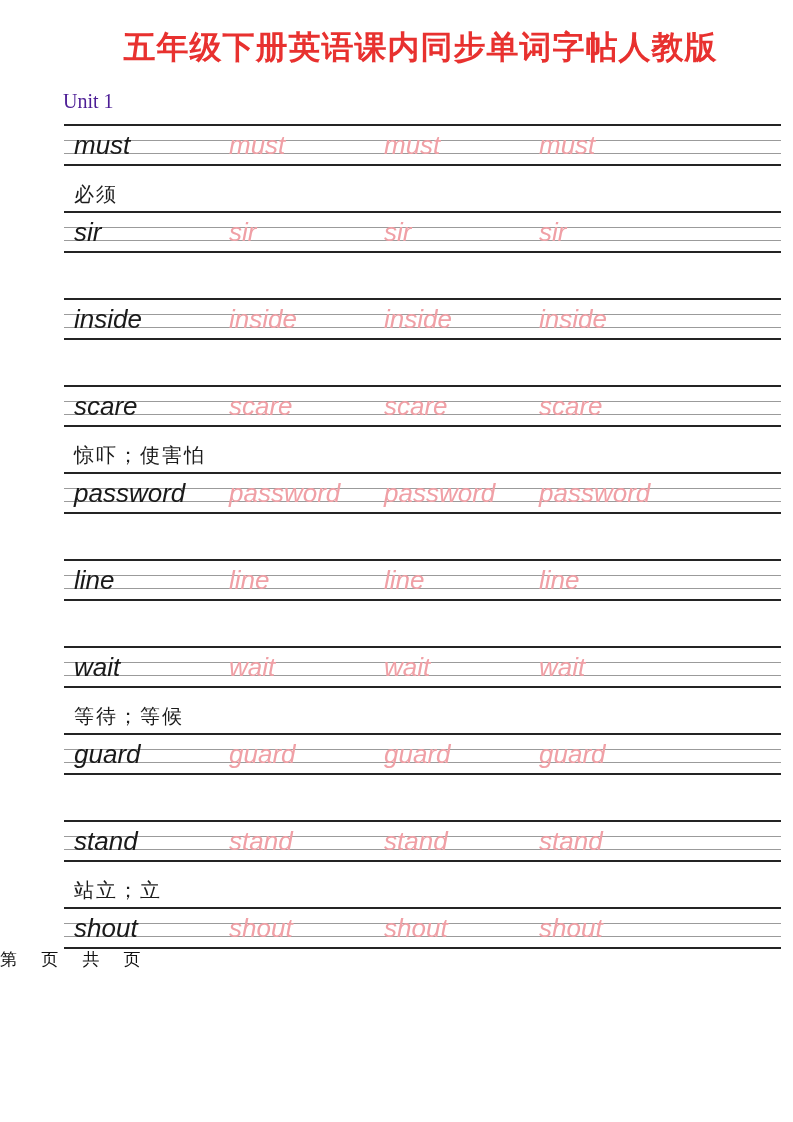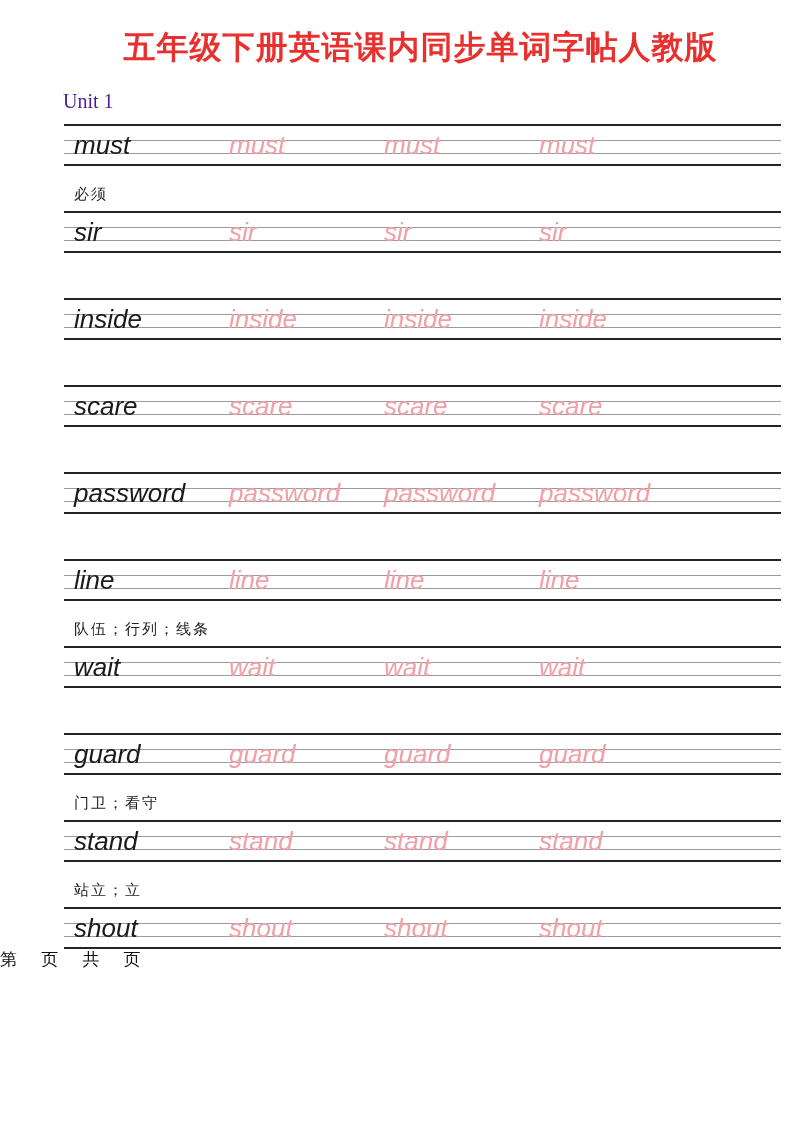--- a/index.html
+++ b/index.html
@@ -53,21 +53,21 @@
     font-family:"Liberation Sans",sans-serif;
   }
   .word{left:10px;color:#1a1a1a;}
   .trace{color:var(--trace-color,#f0a0a6);}
   .trace.t1{left:165px;}
   .trace.t2{left:320px;}
   .trace.t3{left:475px;}
   .meaning{
     margin:17px 0 0 10px;
     font-family:"Liberation Serif",serif;
-    font-size:15px;
+    font-size:20px;
     line-height:23px;
     color:#1c1c1c;
     letter-spacing:2px;
   }
   .footer{
     position:absolute;
     bottom:21px;
     left:0;right:0;
     text-align:left;
     font-size:17px;
@@ -127,20 +127,21 @@
     <div class="guide">
       <div class="gl top"></div>
       <div class="gl m1"></div>
       <div class="gl m2"></div>
       <div class="gl bottom"></div>
       <span class="word">scare</span>
       <span class="trace t1">scare</span>
       <span class="trace t2">scare</span>
       <span class="trace t3">scare</span>
     </div>
+    <div class="meaning">惊吓；使害怕</div>
   </div>
 
   <div class="word-row">
     <div class="guide">
       <div class="gl top"></div>
       <div class="gl m1"></div>
       <div class="gl m2"></div>
       <div class="gl bottom"></div>
       <span class="word">password</span>
       <span class="trace t1">password</span>
@@ -153,48 +154,47 @@
     <div class="guide">
       <div class="gl top"></div>
       <div class="gl m1"></div>
       <div class="gl m2"></div>
       <div class="gl bottom"></div>
       <span class="word">line</span>
       <span class="trace t1">line</span>
       <span class="trace t2">line</span>
       <span class="trace t3">line</span>
     </div>
-    <div class="meaning">队伍；行列；线条</div>
   </div>
 
   <div class="word-row">
     <div class="guide">
       <div class="gl top"></div>
       <div class="gl m1"></div>
       <div class="gl m2"></div>
       <div class="gl bottom"></div>
       <span class="word">wait</span>
       <span class="trace t1">wait</span>
       <span class="trace t2">wait</span>
       <span class="trace t3">wait</span>
     </div>
+    <div class="meaning">等待；等候</div>
   </div>
 
   <div class="word-row">
     <div class="guide">
       <div class="gl top"></div>
       <div class="gl m1"></div>
       <div class="gl m2"></div>
       <div class="gl bottom"></div>
       <span class="word">guard</span>
       <span class="trace t1">guard</span>
       <span class="trace t2">guard</span>
       <span class="trace t3">guard</span>
     </div>
-    <div class="meaning">门卫；看守</div>
   </div>
 
   <div class="word-row">
     <div class="guide">
       <div class="gl top"></div>
       <div class="gl m1"></div>
       <div class="gl m2"></div>
       <div class="gl bottom"></div>
       <span class="word">stand</span>
       <span class="trace t1">stand</span>

